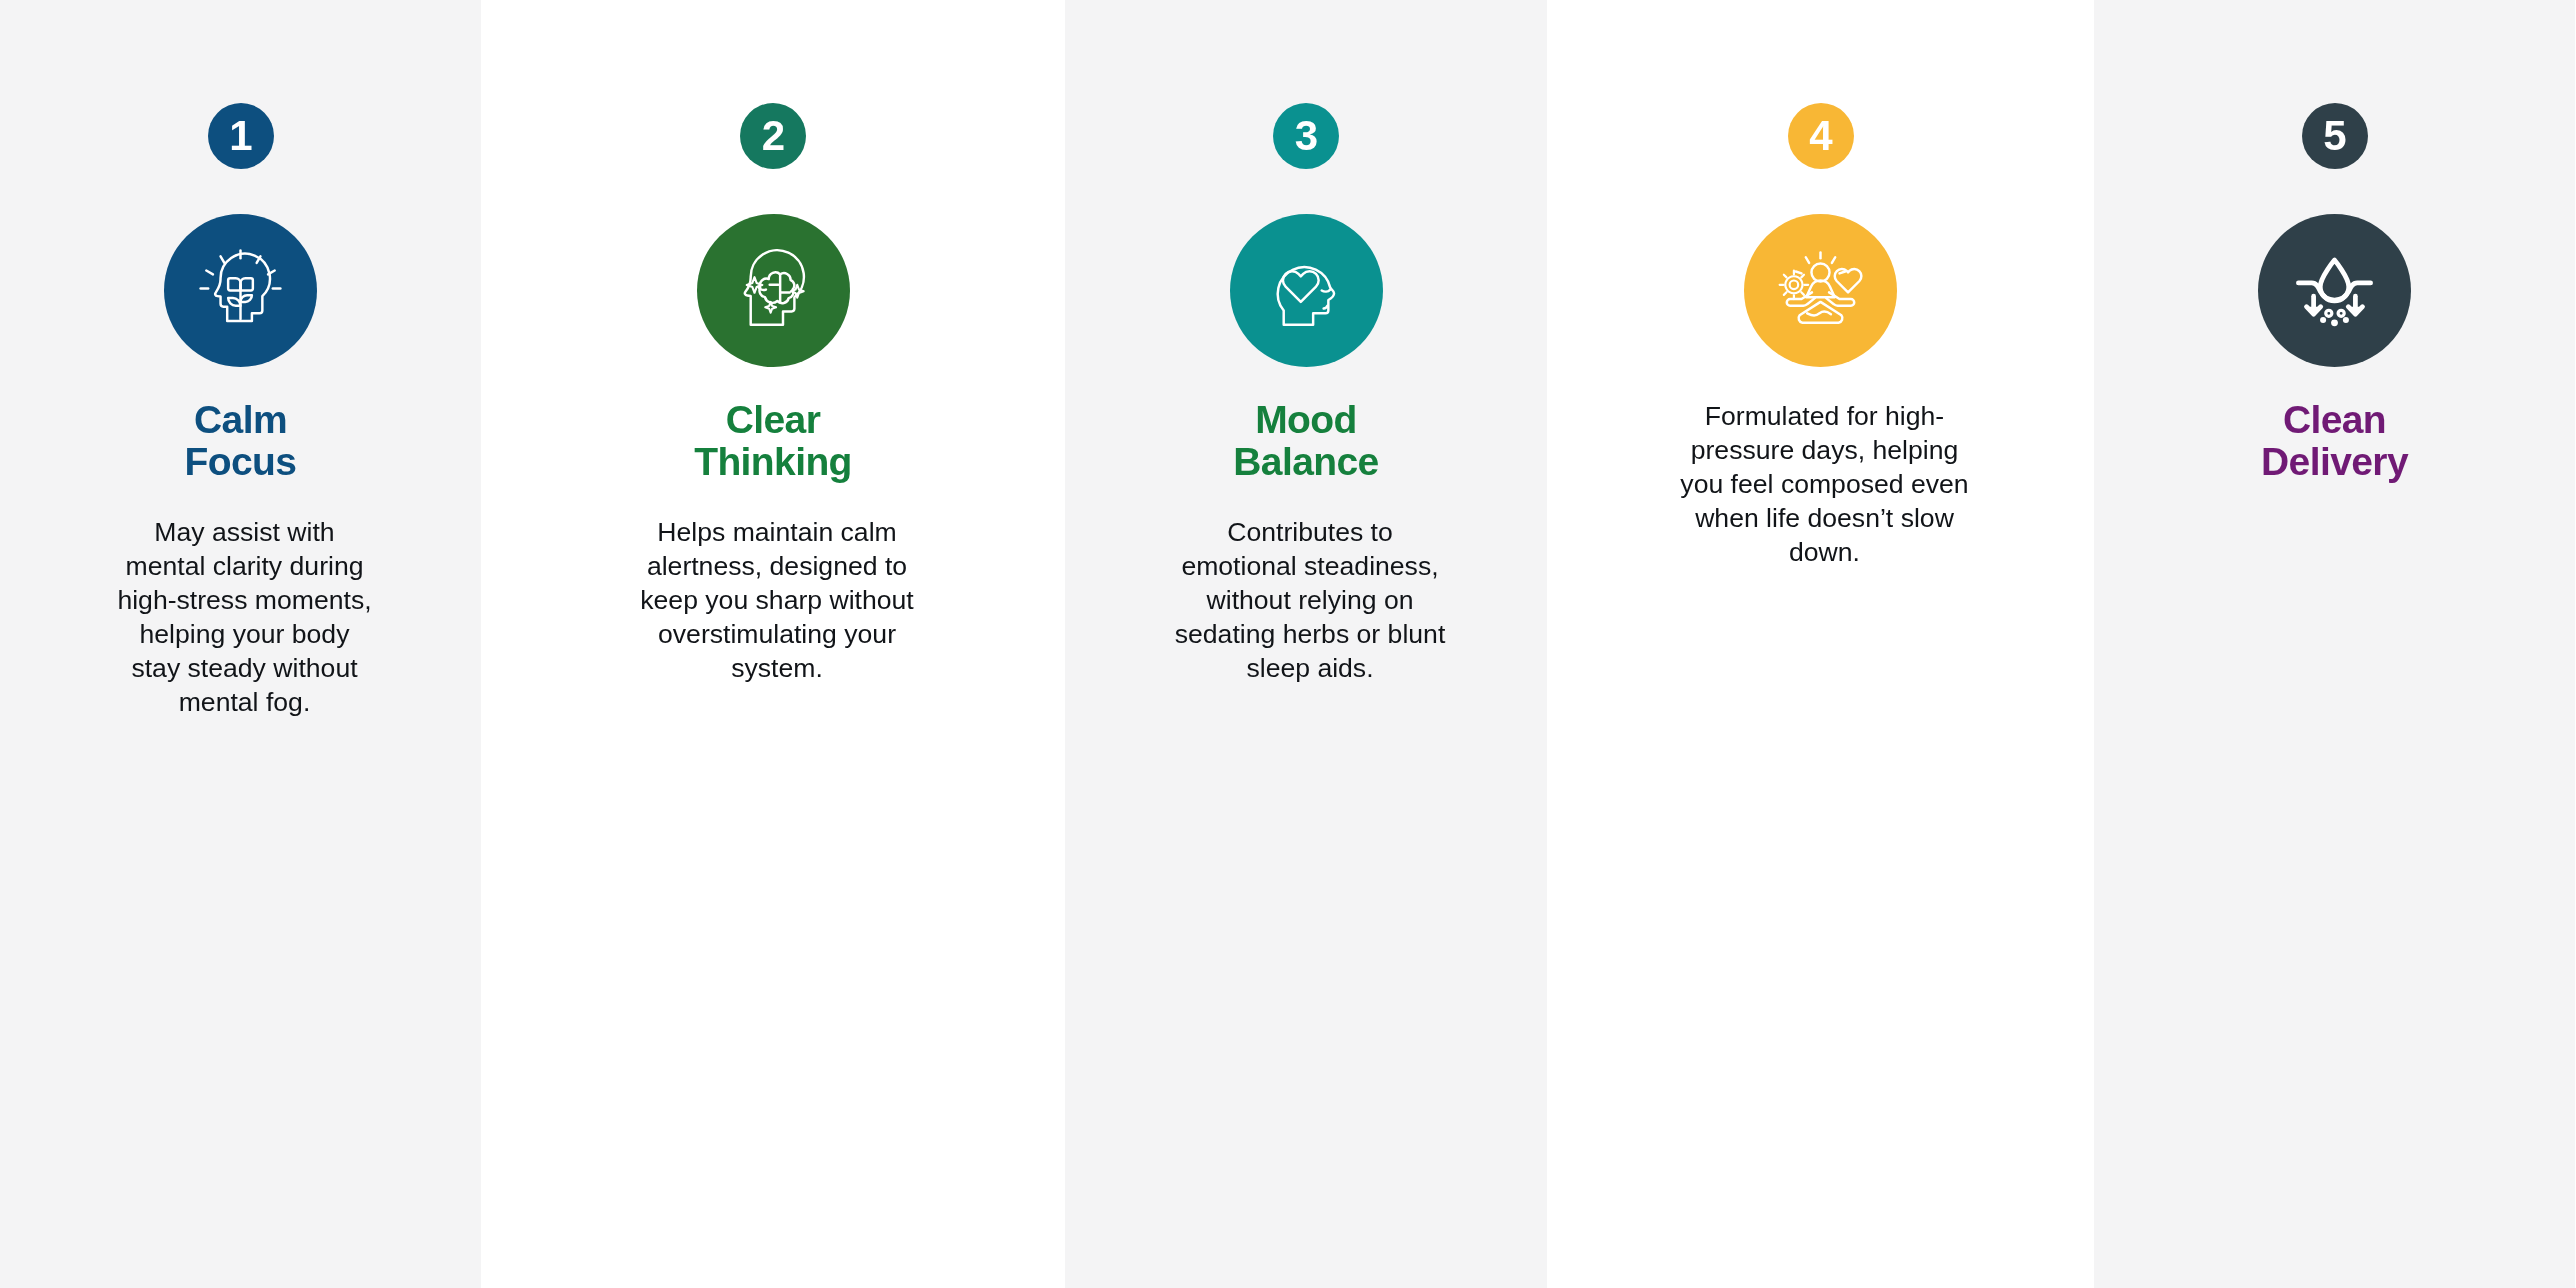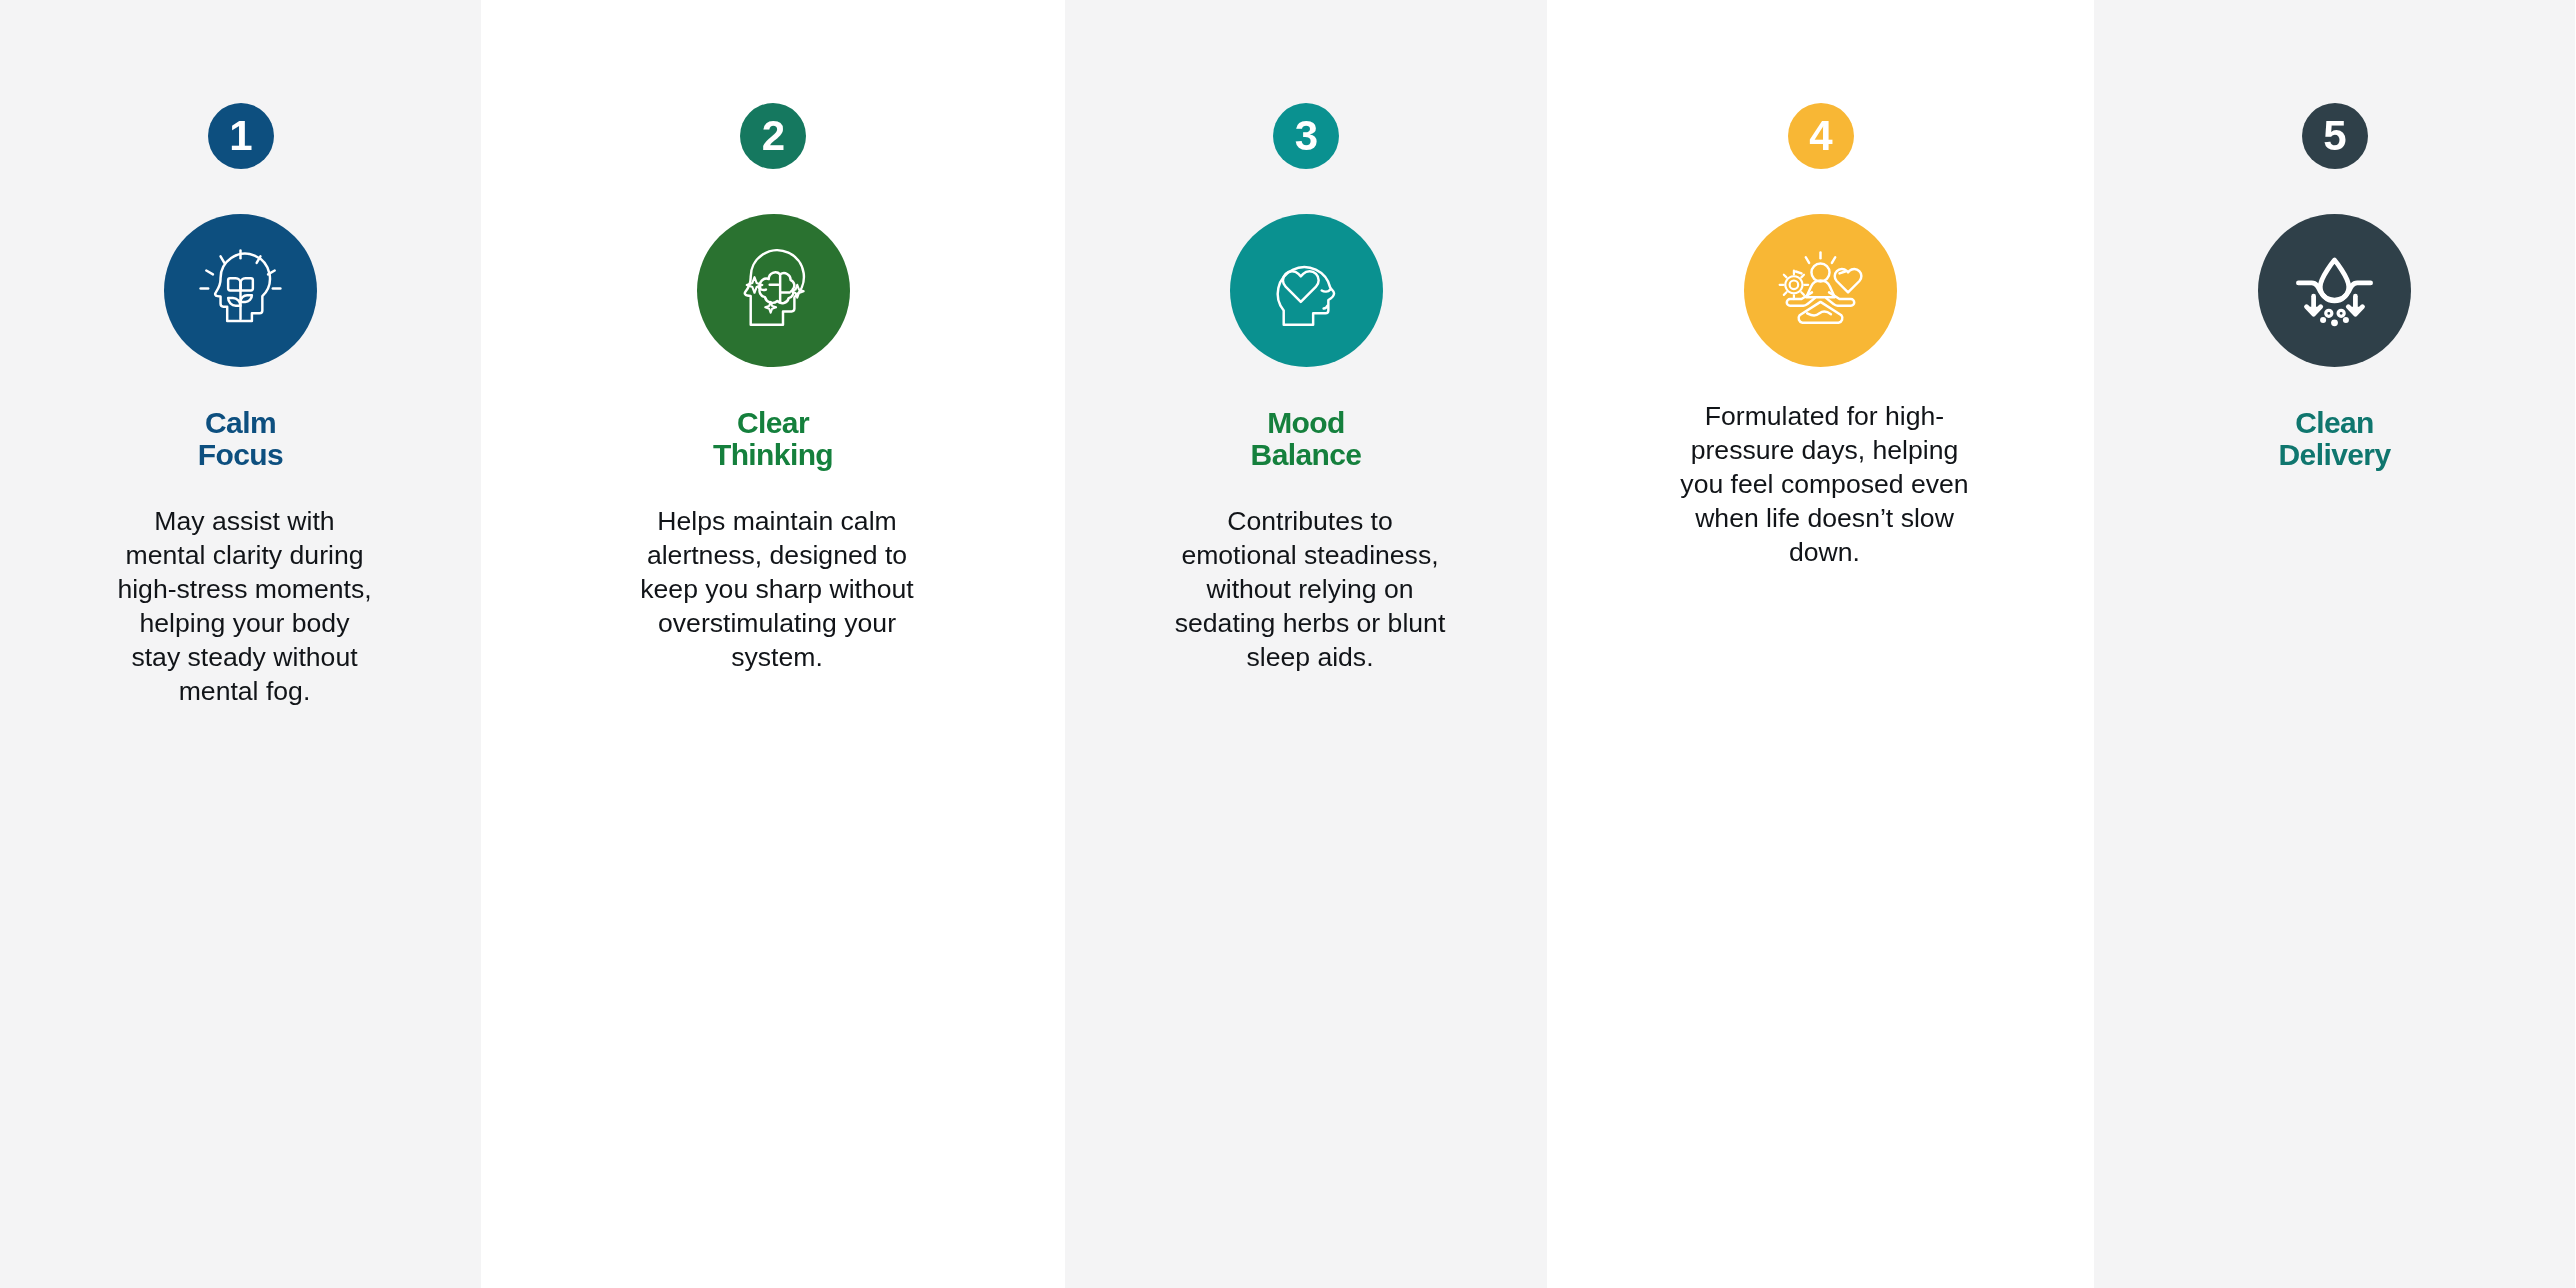--- a/index.html
+++ b/index.html
@@ -52,22 +52,22 @@
     margin-top:45px;
     display:flex;
     align-items:center;
     justify-content:center;
     flex:0 0 auto;
   }
   .icon-circle svg{display:block;}
 
   
   .title{
-    margin-top:40px;
-    font-size:30px;
+    margin-top:32px;
+    font-size:39px;
     font-weight:bold;
     line-height:1.08;
     text-align:center;
     letter-spacing:-0.6px;
     white-space:pre-line;
   }
 
   
   .body-copy{
     margin-top:32px;
@@ -202,18 +202,18 @@
           <path d="M72 56 V74"></path>
           <path d="M64.5 67 L72 75 L79.5 67" fill="#ffffff"></path>
           <circle cx="38" cy="81" r="3.2" fill="#ffffff" stroke-width="0"></circle>
           <circle cx="50" cy="84" r="3.6" fill="#ffffff" stroke-width="0"></circle>
           <circle cx="62" cy="81" r="3.2" fill="#ffffff" stroke-width="0"></circle>
           <circle cx="44" cy="74" r="3.2" stroke-width="3.4"></circle>
           <circle cx="57" cy="74" r="3.2" stroke-width="3.4"></circle>
         </svg>
       </span>
     </div>
-    <div class="title" style="color: #0f766e;">Clean
+    <div class="title" style="color: #701a75;">Clean
 Delivery</div>
   </div>
 
 </div>
 
 
 </body></html>

